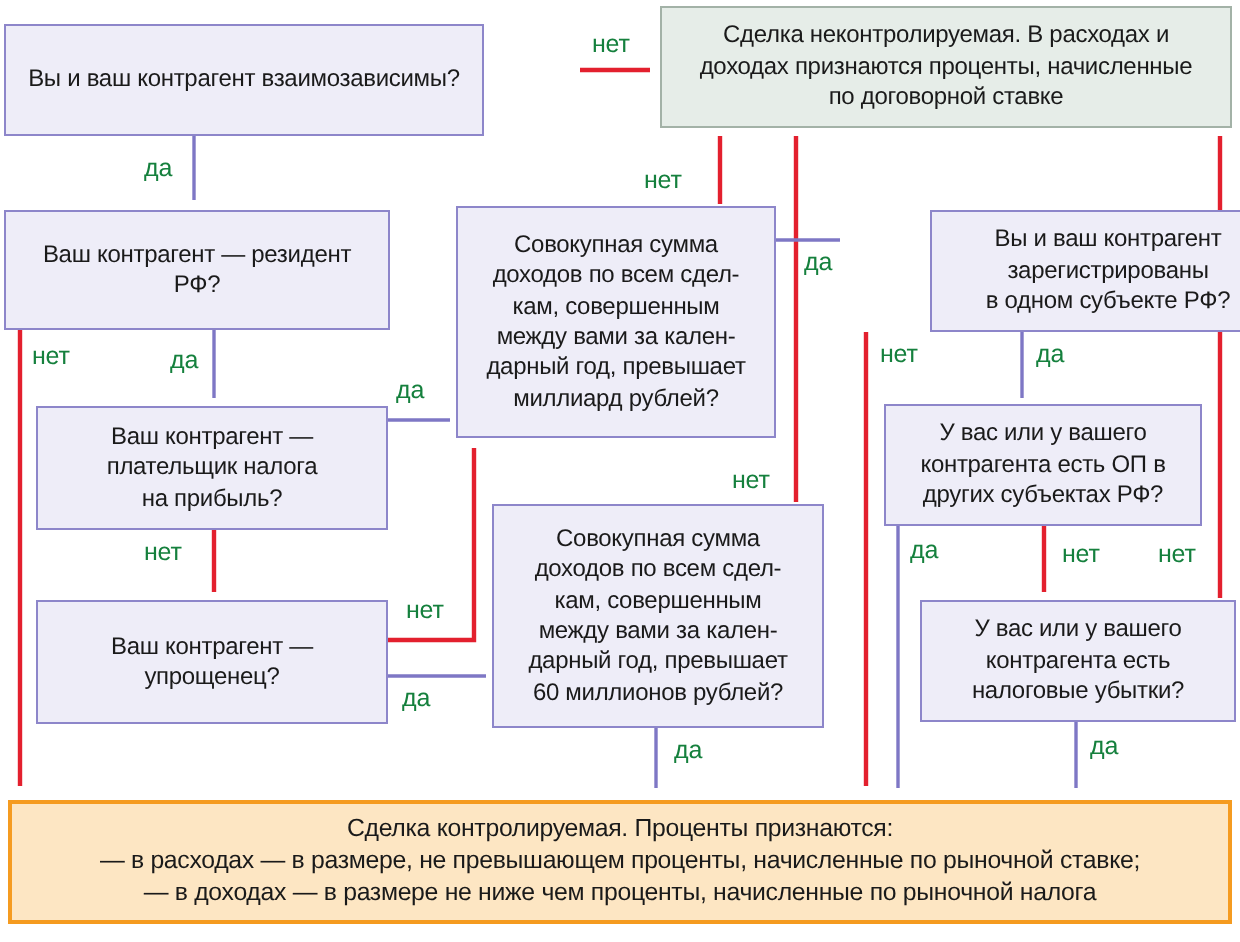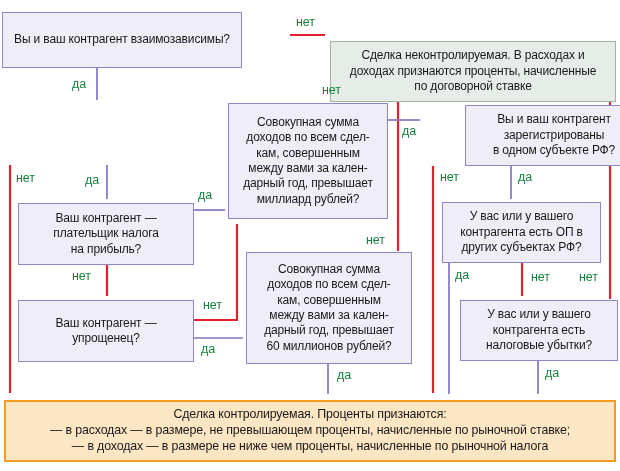--- a/index.html
+++ b/index.html
@@ -56,24 +56,26 @@
     <path class="yes" d="M194,338 H243" marker-end="url(#ap)"></path>
     <path class="yes" d="M388,120 H420" marker-end="url(#ap)"></path>
     <path class="yes" d="M328,364 V394" marker-end="url(#ap)"></path>
     <path class="yes" d="M511,166 V199" marker-end="url(#ap)"></path>
     <path class="yes" d="M449,263 V394" marker-end="url(#ap)"></path>
     <path class="yes" d="M538,361 V394" marker-end="url(#ap)"></path>
   </svg>
 
   <div class="node" style="left:2px;top:12px;width:240px;height:56px;">Вы и ваш контрагент взаимозависимы?</div>
 
-  <div class="node green" style="left:330px;top:3px;width:286px;height:61px;margin-top:38px;">Сделка неконтролируемая. В расходах и
+  <div class="node green" style="left:330px;top:3px;width:286px;height:61px;">Сделка неконтролируемая. В расходах и
 доходах признаются проценты, начисленные
 по договорной ставке</div>
 
+  <div class="node" style="left:2px;top:105px;width:193px;height:60px;">Ваш контрагент — резидент
+РФ?</div>
 
   <div class="node" style="left:18px;top:203px;width:176px;height:62px;">Ваш контрагент —
 плательщик налога
 на прибыль?</div>
 
   <div class="node" style="left:18px;top:300px;width:176px;height:62px;">Ваш контрагент —
 упрощенец?</div>
 
   <div class="node" style="left:228px;top:103px;width:160px;height:116px;">Совокупная сумма
 доходов по всем сдел-

